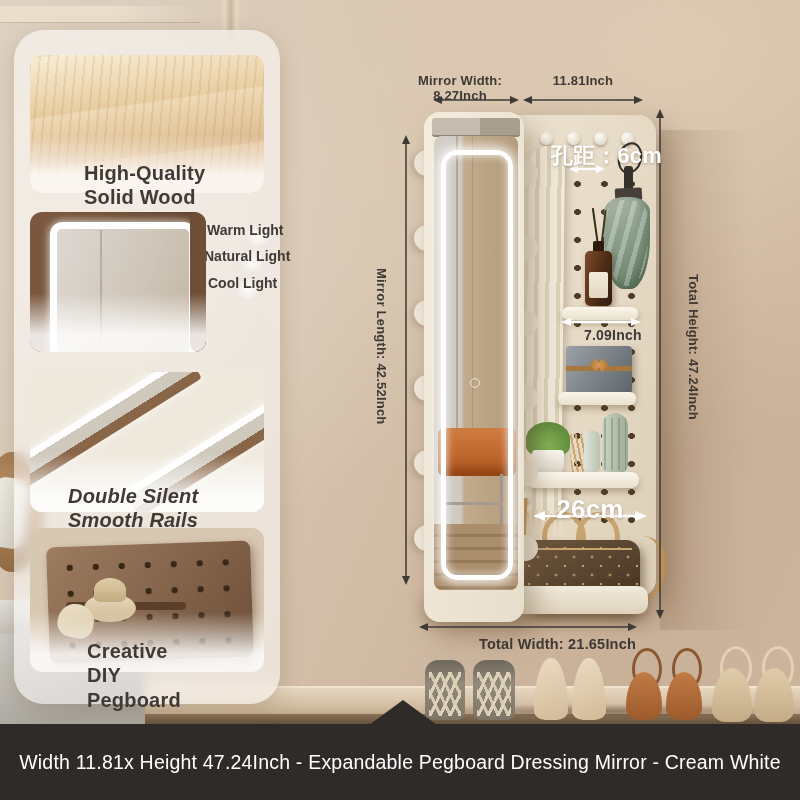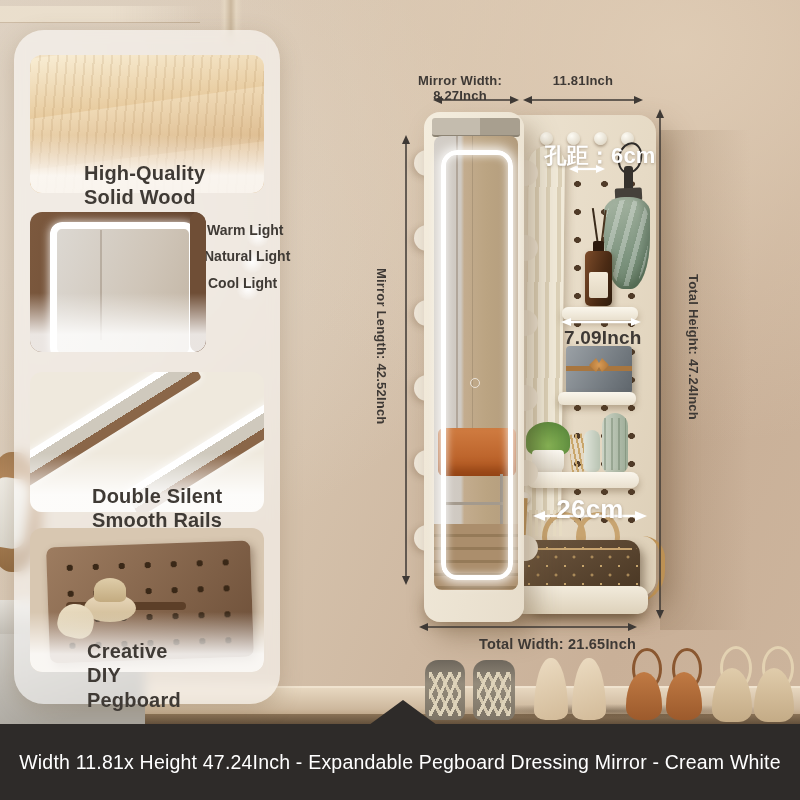--- a/index.html
+++ b/index.html
@@ -158,22 +158,22 @@
   <svg class="an" style="left:533px;top:508px;" width="114" height="16">
       <line x1="10" y1="8" x2="104" y2="8" stroke="#ffffff" stroke-width="2.6"></line>
       <polygon points="0,8 12,3 12,13" fill="#ffffff"></polygon>
       <polygon points="114,8 102,3 102,13" fill="#ffffff"></polygon>
     </svg>
 
   <div class="txt" style="left:396px;top:73px;width:128px;text-align:center;font-size:13px;">Mirror Width: 8.27Inch</div>
   <div class="txt" style="left:523px;top:73px;width:120px;text-align:center;font-size:13px;">11.81Inch</div>
   <div class="txt vtxt" style="left:374px;top:268px;font-size:13px;">Mirror Length: 42.52Inch</div>
   <div class="txt vtxt" style="left:686px;top:274px;font-size:13px;">Total Height: 47.24Inch</div>
-  <div class="txt wtxt" style="left:538px;top:141px;width:124px;text-align:center;font-size:22px;">孔距：6cm</div>
-  <div class="txt" style="left:564px;top:327px;width:74px;font-size:19px;">7.09Inch</div>
+  <div class="txt wtxt" style="left:538px;top:141px;width:124px;text-align:right;font-size:22px;">孔距：6cm</div>
+  <div class="txt" style="left:564px;top:327px;width:74px;font-size:14px;padding-left:20px;">7.09Inch</div>
   <div class="txt wtxt" style="left:538px;top:494px;width:104px;text-align:center;font-size:26px;">26cm</div>
   <div class="txt" style="left:420px;top:636px;width:216px;text-align:right;font-size:14.5px;">Total Width: 21.65Inch</div>
 
   <div class="abs" style="left:415px;top:704px;width:380px;height:14px;background:radial-gradient(closest-side,rgba(55,40,25,.4),rgba(0,0,0,0));"></div>
   <div class="abs" style="left:425px;top:660px;width:40px;height:60px;border-radius:13px 13px 8px 8px;background:linear-gradient(180deg,#6e675c,#948b7b 40%,#7d7466);"></div>
   <div class="abs" style="left:429px;top:672px;width:32px;height:44px;background:repeating-linear-gradient(115deg,#ded3ba 0 3px,rgba(0,0,0,0) 3px 9px),repeating-linear-gradient(65deg,#d6cab0 0 3px,rgba(0,0,0,0) 3px 9px);"></div>
   <div class="abs" style="left:473px;top:660px;width:42px;height:60px;border-radius:13px 13px 8px 8px;background:linear-gradient(180deg,#6e675c,#948b7b 40%,#7d7466);"></div>
   <div class="abs" style="left:477px;top:672px;width:34px;height:44px;background:repeating-linear-gradient(115deg,#ded3ba 0 3px,rgba(0,0,0,0) 3px 9px),repeating-linear-gradient(65deg,#d6cab0 0 3px,rgba(0,0,0,0) 3px 9px);"></div>
   <div class="abs" style="left:534px;top:658px;width:34px;height:62px;border-radius:50% 50% 12px 12px/88% 88% 10px 10px;background:linear-gradient(160deg,#ecdcc2,#d2ba98);"></div>
   <div class="abs" style="left:572px;top:658px;width:34px;height:62px;border-radius:50% 50% 12px 12px/88% 88% 10px 10px;background:linear-gradient(160deg,#ecdcc2,#d2ba98);"></div>
@@ -208,21 +208,21 @@
     <div class="abs" style="left:70px;top:18px;width:2px;height:110px;background:rgba(120,100,80,.3);"></div>
     <div class="abs" style="left:160px;top:0;width:16px;height:140px;background:#6f4e36;border-radius:8px 0 0 8px;"></div>
     <div class="fade"></div>
   </div>
 
   <div class="photo" style="left:30px;top:372px;width:234px;height:140px;background:#efe9dd;">
     <div class="abs" style="left:-30px;top:34px;width:210px;height:30px;background:linear-gradient(180deg,#ffffff 0 7px,#cfc9bd 7px 20px,#8a6648 20px);border-radius:4px;transform:rotate(-32deg);box-shadow:0 0 10px rgba(255,255,255,.8);"></div>
     <div class="abs" style="left:86px;top:62px;width:210px;height:30px;background:linear-gradient(180deg,#ffffff 0 7px,#cfc9bd 7px 20px,#8a6648 20px);border-radius:4px;transform:rotate(-32deg);box-shadow:0 0 10px rgba(255,255,255,.8);"></div>
     <div class="fade"></div>
   </div>
-  <div class="label" style="left:92px;top:484px;width:165px;">Double Silent Smooth Rails</div>
+  <div class="label" style="left:68px;top:484px;width:165px;font-style:italic;">Double Silent Smooth Rails</div>
 
   <div class="photo" style="left:30px;top:528px;width:234px;height:144px;background:#d8c7b1;">
     <div class="abs" style="left:18px;top:16px;width:204px;height:116px;border-radius:8px;background:linear-gradient(130deg,#9d7c60,#6d4f38);transform:rotate(-2deg);box-shadow:3px 4px 8px rgba(70,45,25,.4);"></div>
     <div class="abs" style="left:28px;top:24px;width:186px;height:100px;background-image:radial-gradient(5px 5px at 13px 13px,#3a2817 60%,rgba(0,0,0,0) 66%);background-size:26px 26px;transform:rotate(-2deg);"></div>
     <div class="abs" style="left:36px;top:74px;width:120px;height:8px;border-radius:4px;background:#5c3f28;"></div>
     <div class="abs" style="left:54px;top:66px;width:52px;height:28px;border-radius:50%;background:linear-gradient(180deg,#ead9bd,#cdb891);"></div>
     <div class="abs" style="left:64px;top:50px;width:32px;height:24px;border-radius:50% 50% 20% 20%;background:linear-gradient(180deg,#dfcda9,#c3ab80);"></div>
     <div class="abs" style="left:28px;top:76px;width:36px;height:34px;border-radius:50% 50% 40% 40%;background:linear-gradient(160deg,#efe3cb,#cfbc96);transform:rotate(14deg);"></div>
     <div class="fade"></div>
   </div>

